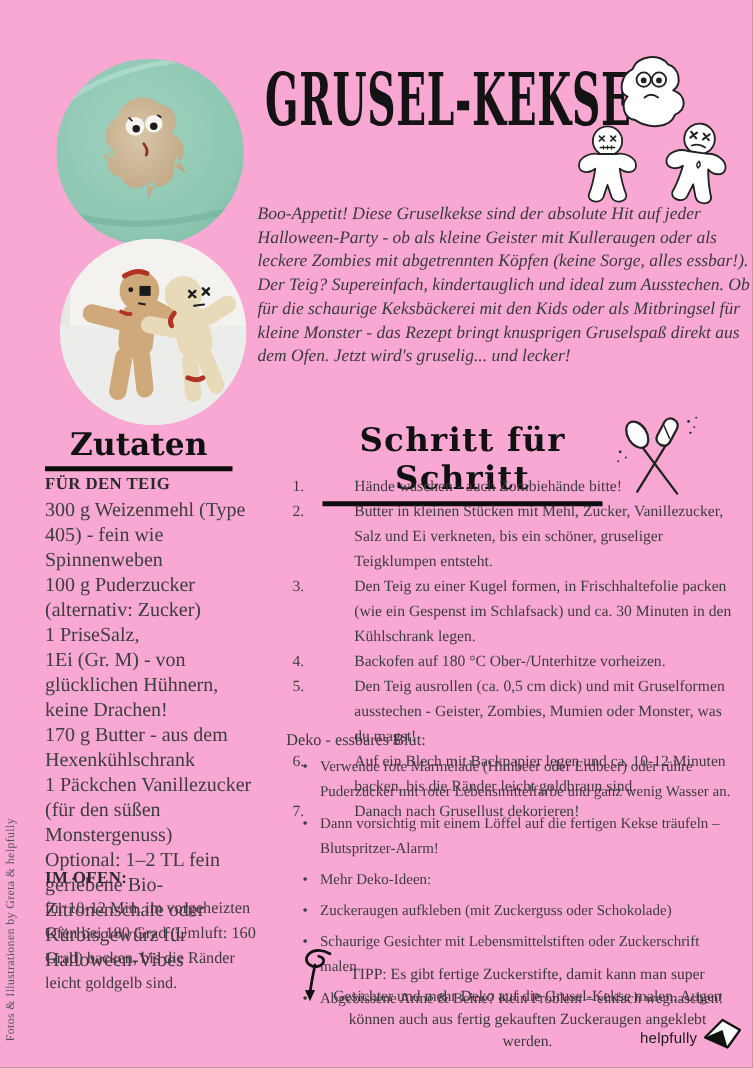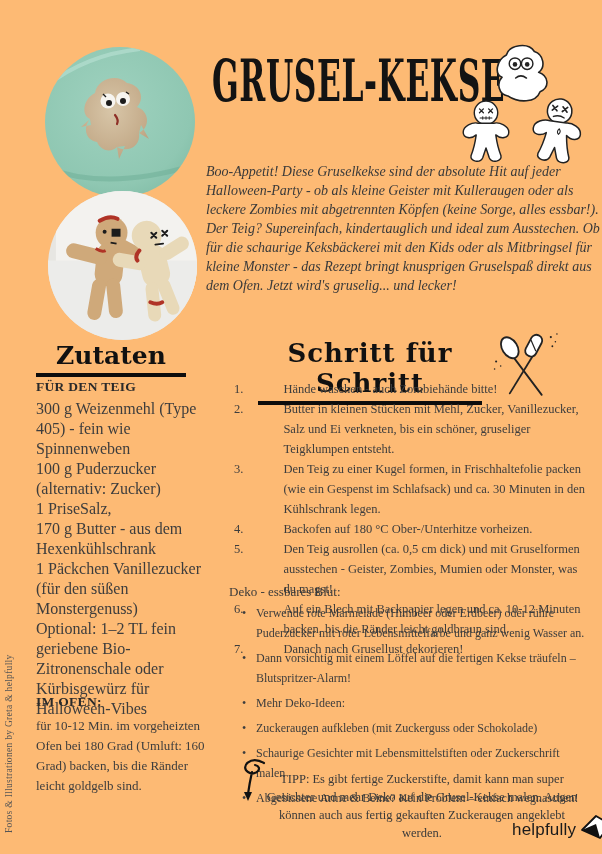--- a/index.html
+++ b/index.html
@@ -1,18 +1,18 @@
 <!DOCTYPE html>
 <html><head>
 <meta charset="utf-8">
 <style>
   html,body{margin:0;padding:0;background:#888;}
   .page{
     position:relative;width:602px;height:854px;margin:0 auto;
-    background:#fdba74;overflow:hidden;
+    background:#f9a8d4;overflow:hidden;
     font-family:"Liberation Serif",serif;color:#3d3d3d;
   }
   
   .photo-circle{position:absolute;border-radius:50%;overflow:hidden;}
   .photo-ghost{left:45px;top:47px;width:150px;height:150px;z-index:1;}
   .photo-zombies{left:48px;top:191px;width:149px;height:149px;z-index:2;}
   .photo-circle svg{display:block;width:100%;height:100%;}
   
   .title{
     position:absolute;left:212px;top:46px;white-space:nowrap;
@@ -61,21 +61,21 @@
   .tip-text{
     position:absolute;left:262px;top:770px;width:320px;text-align:center;
     font-size:12.5px;line-height:18px;color:#3a3a3a;
   }
   
   .credit{
     position:absolute;left:4px;top:833px;transform:rotate(-90deg);transform-origin:0 0;
     font-size:9.5px;color:#555;white-space:nowrap;letter-spacing:.3px;
   }
   .brand{position:absolute;left:512px;top:814px;display:flex;align-items:center;}
-  .brand-label{font-family:"Liberation Sans",sans-serif;font-size:17px;color:#1a1a1a;letter-spacing:.2px;}
+  .brand-label{font-family:"Liberation Sans",sans-serif;font-size:12px;color:#1a1a1a;letter-spacing:.2px;}
   .brand-icon{width:34px;height:32px;margin-left:2px;}
 </style>
 </head>
 <body>
 
 <div class="page">
 
   <div class="credit">Fotos &amp; Illustrationen by Greta &amp; helpfully</div>
 
   <div class="photo-circle photo-ghost">
@@ -185,20 +185,21 @@
   <div class="col-heading zutaten-heading">Zutaten</div>
   <div class="sub-heading teig-heading">FÜR DEN TEIG</div>
   <div class="dough-list">
 
       <p class="ing-item">300 g Weizenmehl (Type 405) - fein wie Spinnenweben</p>
 
       <p class="ing-item">100 g Puderzucker (alternativ: Zucker)</p>
 
       <p class="ing-item">1 PriseSalz,</p>
 
+      <p class="ing-item">1Ei (Gr. M) - von glücklichen Hühnern, keine Drachen!</p>
 
       <p class="ing-item">170 g Butter - aus dem Hexenkühlschrank</p>
 
       <p class="ing-item">1 Päckchen Vanillezucker (für den süßen Monstergenuss)</p>
 
       <p class="ing-item">Optional: 1–2 TL fein geriebene Bio-Zitronenschale oder Kürbisgewürz für Halloween-Vibes</p>
     </div>
   <div class="sub-heading ofen-heading">IM OFEN:</div>
   <div class="oven-text">für 10-12 Min. im vorgeheizten Ofen bei 180 Grad (Umluft: 160 Grad) backen, bis die Ränder leicht goldgelb sind.</div>
 

